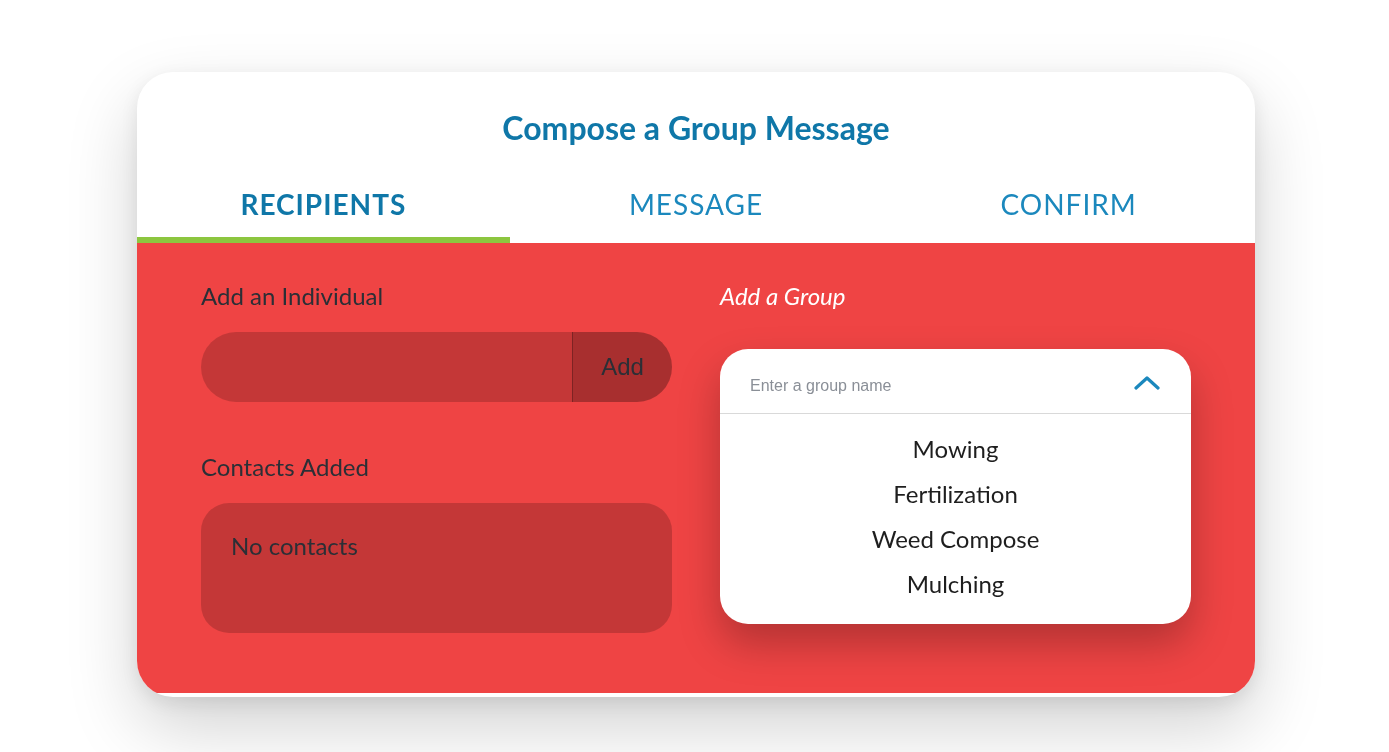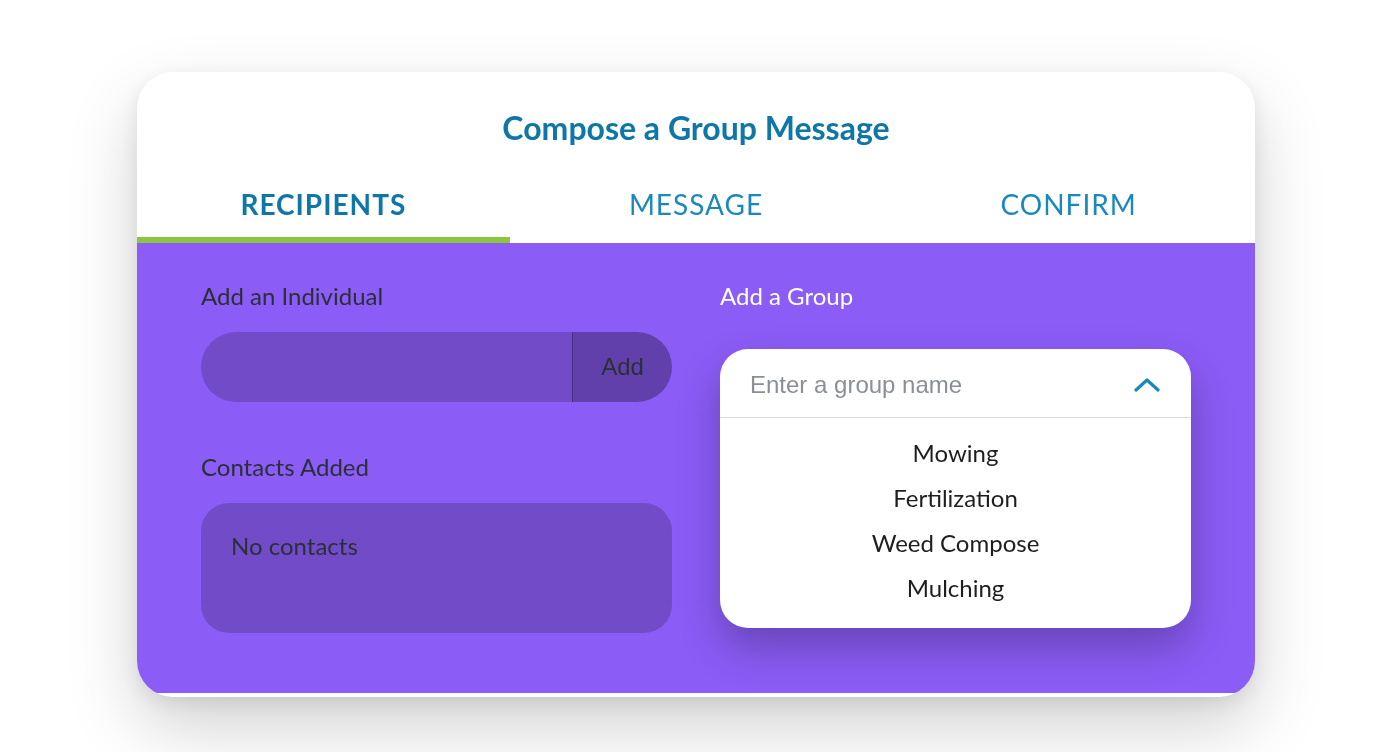--- a/index.html
+++ b/index.html
@@ -44,35 +44,35 @@
   .tab.active { font-weight: 700; color: #0f77a8; }
   .tab-underline {
     position: absolute;
     left: 0;
     bottom: 0;
     width: 33.33%;
     height: 6px;
     background: #8cc63f;
   }
   .body {
-    background: #8b5cf6;
+    background: #ef4444;
     width: 100%;
     height: 450px;
     padding: 38px 64px 40px 64px;
     display: flex;
     gap: 48px;
     position: relative;
   }
   .col { flex: 1; min-width: 0; position: relative; }
   .label {
     font-size: 24px;
     color: #2b2f36;
     margin-bottom: 22px;
   }
-  .label.light { color: #ffffff; }
+  .label.light { color: #ffffff; font-style: italic; }
   .input-row {
     display: flex;
     border-radius: 36px;
     overflow: hidden;
     background: rgba(0,0,0,0.18);
     height: 70px;
   }
   .text-input {
     flex: 1;
     border: none;
@@ -113,22 +113,23 @@
   .dropdown-header {
     display: flex;
     align-items: center;
     padding: 22px 30px 18px 30px;
     border-bottom: 1px solid #d9d9d9;
   }
   .dropdown-header input {
     flex: 1;
     border: none;
     outline: none;
-    font-size: 24px;
+    font-size: 16px;
     color: #333;
+    margin-top: 6px;
   }
   .dropdown-header input::placeholder { color: #8a8f97; }
   .chevron {
     width: 28px; height: 18px;
     display: flex; align-items: center; justify-content: center;
     color: #1b88bd;
   }
   .options { padding: 12px 0 0 0; text-align: center; }
   .option {
     padding: 8px 30px;

